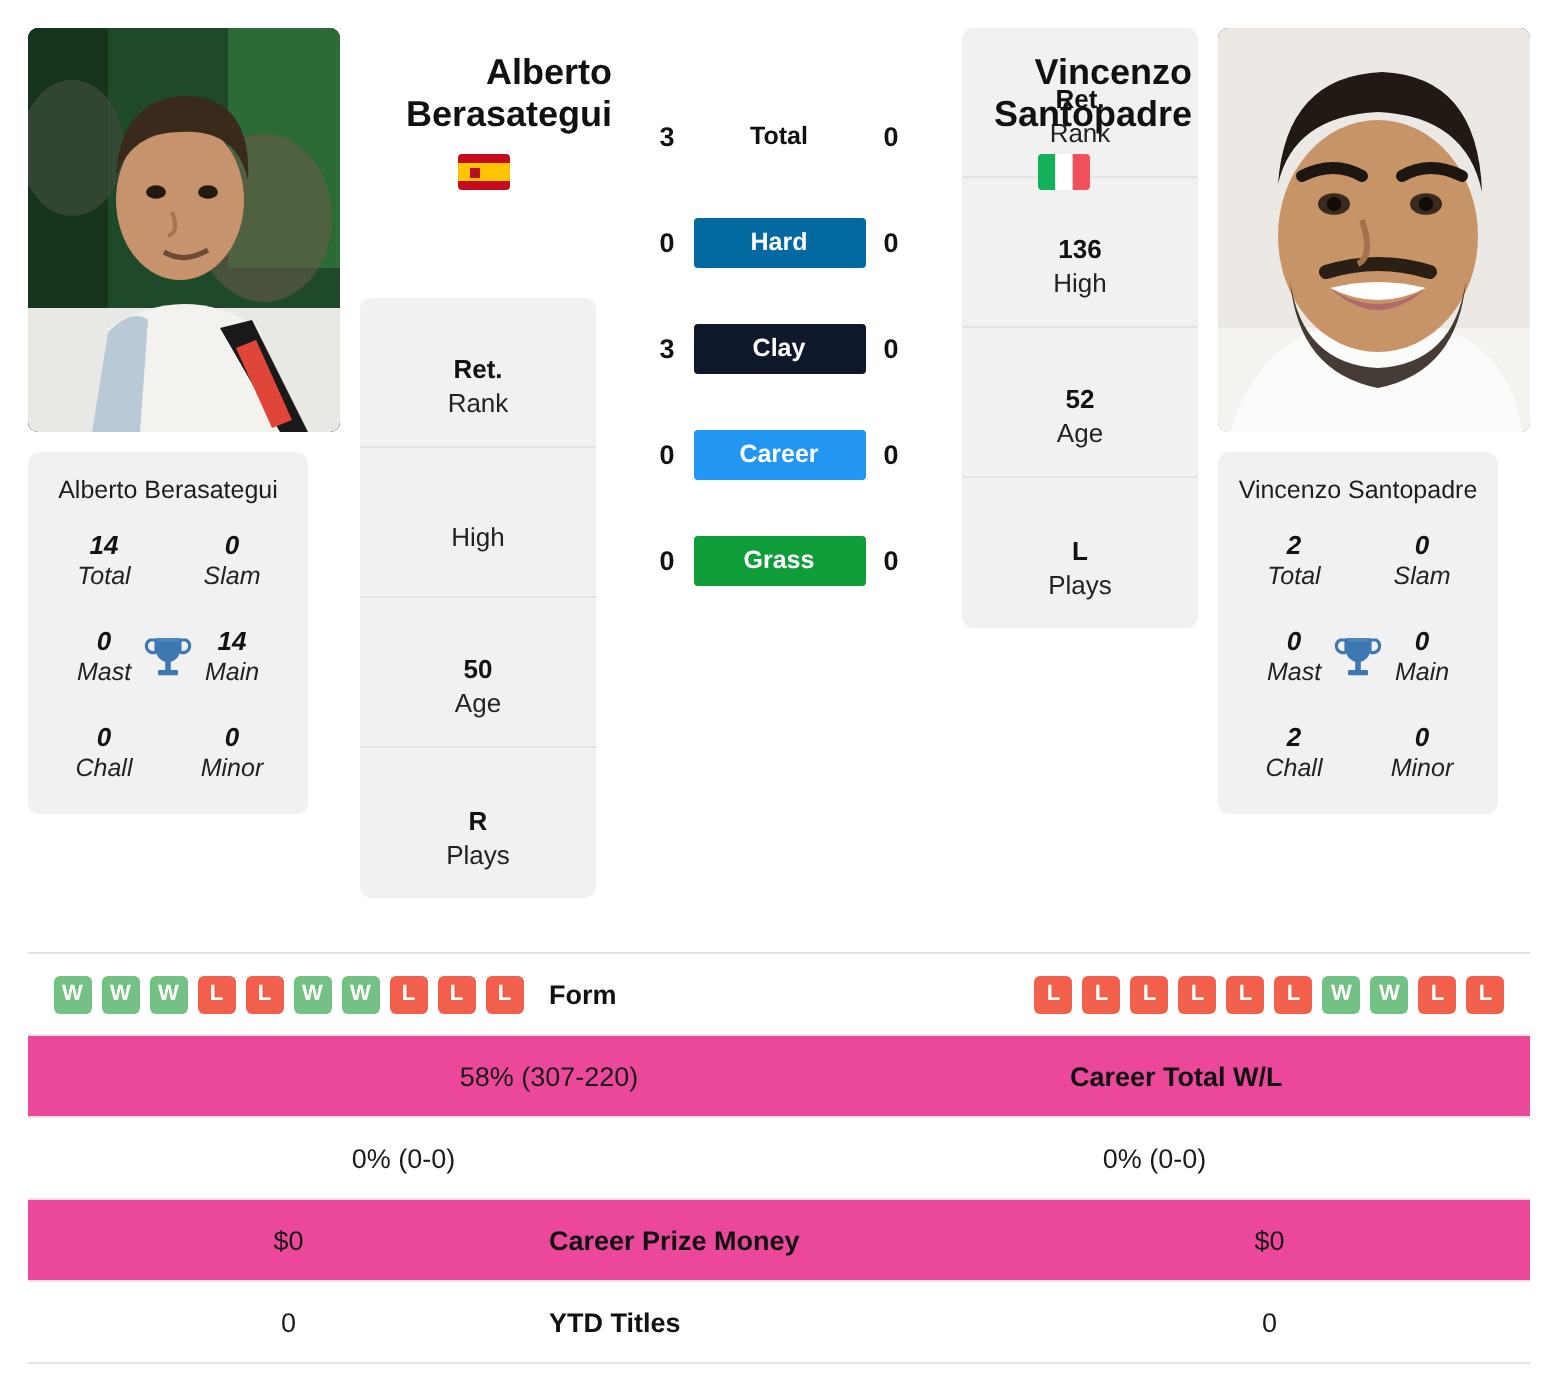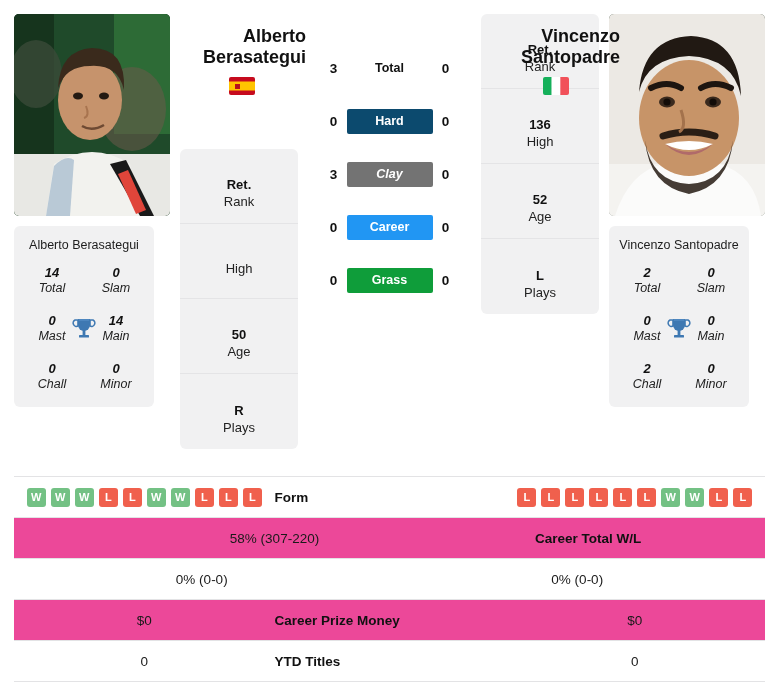--- a/index.html
+++ b/index.html
@@ -135,21 +135,21 @@
   }
 
   
   .name-block {
     position: absolute;
     top: 26px;
     width: 128px;
     text-align: right;
   }
   .name-block.left  { left: 178px; }
-  .name-block.right { left: 492px; }
+  .name-block.right { left: 468px; }
   .name-block .nm {
     font-size: 18px;
     font-weight: bold;
     color: #111;
     line-height: 1.18;
   }
   .flag {
     width: 26px; height: 18px;
     margin: 9px auto 0 auto;
     display: block;
@@ -290,26 +290,26 @@
     </div>
 
     <div class="center-col" id="h2h-col">
         <div class="h2h-row">
           <div class="score">3</div>
           <div class="badge plain">Total</div>
           <div class="score">0</div>
         </div>
         <div class="h2h-row">
           <div class="score">0</div>
-          <div class="badge" style="background: #0c4a6e;">Hard</div>
+          <div class="badge" style="background: #0369a1;">Hard</div>
           <div class="score">0</div>
         </div>
         <div class="h2h-row">
           <div class="score">3</div>
-          <div class="badge" style="background: #737373; font-style: italic;">Clay</div>
+          <div class="badge" style="background: #0f172a;">Clay</div>
           <div class="score">0</div>
         </div>
         <div class="h2h-row">
           <div class="score">0</div>
           <div class="badge" style="background: rgb(33, 150, 243);">Career</div>
           <div class="score">0</div>
         </div>
         <div class="h2h-row">
           <div class="score">0</div>
           <div class="badge" style="background: rgb(15, 157, 58);">Grass</div>

